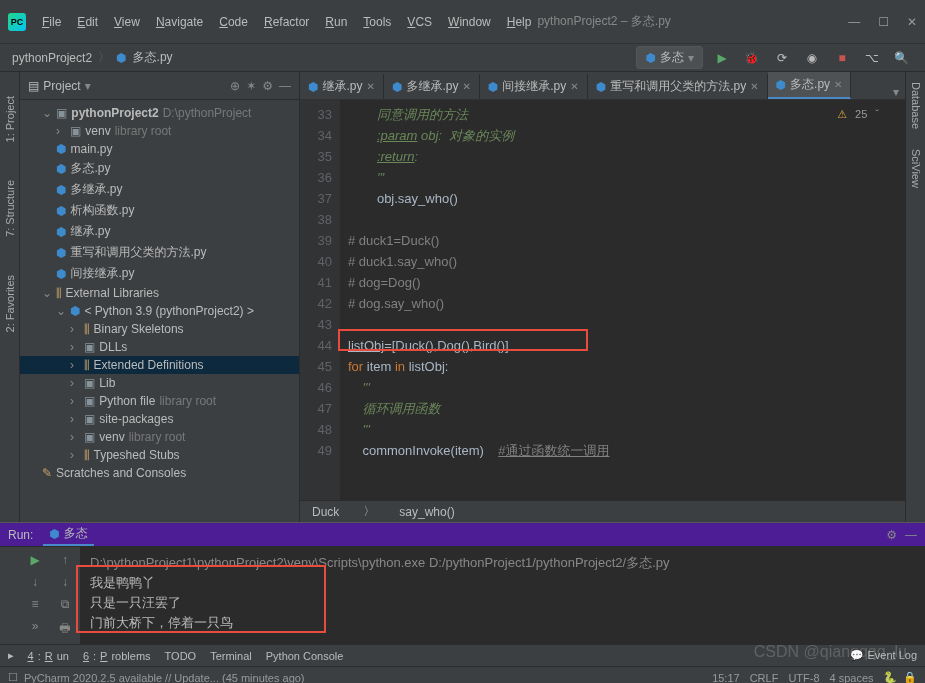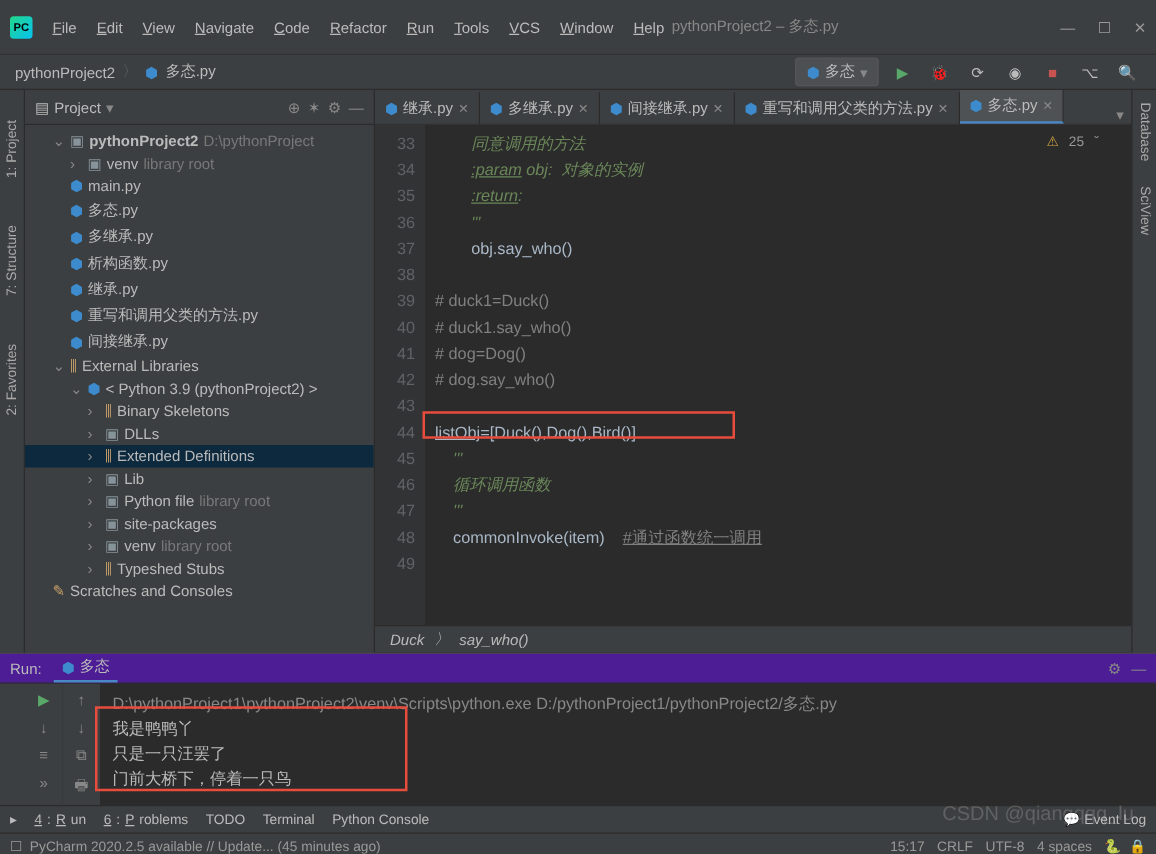--- a/index.html
+++ b/index.html
@@ -46,21 +46,21 @@
 .code { flex:1; padding:4px 8px; line-height:21px; position:relative; }
 .code .line { white-space:pre; }
 .str { color:#6a8759; font-style:italic; }
 .kw { color:#cc7832; }
 .ident { color:#a9b7c6; }
 .comment { color:#808080; }
 .underline { text-decoration:underline; }
 .redbox { border:2px solid #e74c3c; position:absolute; }
 .warn-bar { position:absolute; top:4px; right:26px; display:flex; align-items:center; gap:8px; color:#999; font-size:11px; }
 .warn-triangle { color:#d6a841; }
-.breadcrumb-bottom { height:22px; background:#3c3f41; border-top:1px solid #2b2b2b; display:flex; align-items:center; padding:0 12px; gap:8px; font-size:12px;font-style:italic; }
+.breadcrumb-bottom { height:22px; background:#3c3f41; border-top:1px solid #2b2b2b; display:flex; align-items:center; padding:0 12px; gap:24px; font-size:12px; }
 .right-gutter { width:20px; background:#3c3f41; border-left:1px solid #2b2b2b; display:flex; flex-direction:column; align-items:center; padding-top:10px; gap:20px; }
 .right-gutter .vtab { writing-mode:vertical-rl; font-size:11px; color:#aaa; cursor:pointer; }
 .run-panel { height:122px; background:#2b2b2b; border-top:1px solid #555; display:flex; flex-direction:column; }
 .run-header { height:24px; background:#4c1d95; display:flex; align-items:center; padding:0 8px; border-bottom:1px solid #2b2b2b; }
 .run-body { flex:1; display:flex; }
 .run-left-gutter { width:20px; background:#3c3f41; }
 .run-controls { width:30px; background:#3c3f41; display:flex; flex-direction:column; align-items:center; padding-top:6px; gap:8px; }
 .run-controls2 { width:30px; background:#3c3f41; display:flex; flex-direction:column; align-items:center; padding-top:6px; gap:8px; }
 .console { flex:1; font-family:"Consolas",monospace; font-size:13px; padding:6px 10px; color:#bbb; line-height:20px; position:relative; }
 .bottom-tabs { height:22px; background:#3c3f41; border-top:1px solid #2b2b2b; display:flex; align-items:center; padding:0 8px; gap:14px; font-size:11px; }
@@ -231,20 +231,21 @@
           <div class="line">        <span class="str underline">:return</span><span class="str">:</span></div>
           <div class="line">        <span class="str">'''</span></div>
           <div class="line">        <span class="ident">obj.say_who()</span></div>
           <div class="line">&nbsp;</div>
           <div class="line"><span class="comment"># duck1=Duck()</span></div>
           <div class="line"><span class="comment"># duck1.say_who()</span></div>
           <div class="line"><span class="comment"># dog=Dog()</span></div>
           <div class="line"><span class="comment"># dog.say_who()</span></div>
           <div class="line">&nbsp;</div>
           <div class="line"><span class="ident underline">listObj</span><span class="ident">=[Duck(),Dog(),Bird()]</span></div>
+          <div class="line"><span class="kw">for </span><span class="ident">item </span><span class="kw">in </span><span class="ident">listObj:</span></div>
           <div class="line">    <span class="str">'''</span></div>
           <div class="line">    <span class="str">循环调用函数</span></div>
           <div class="line">    <span class="str">'''</span></div>
           <div class="line">    <span class="ident">commonInvoke(item)</span>    <span class="comment underline">#通过函数统一调用</span></div>
         </div>
     </div>
     <div class="breadcrumb-bottom">
       <span>Duck</span>
         <span class="sep">〉</span>
         <span>say_who()</span>

